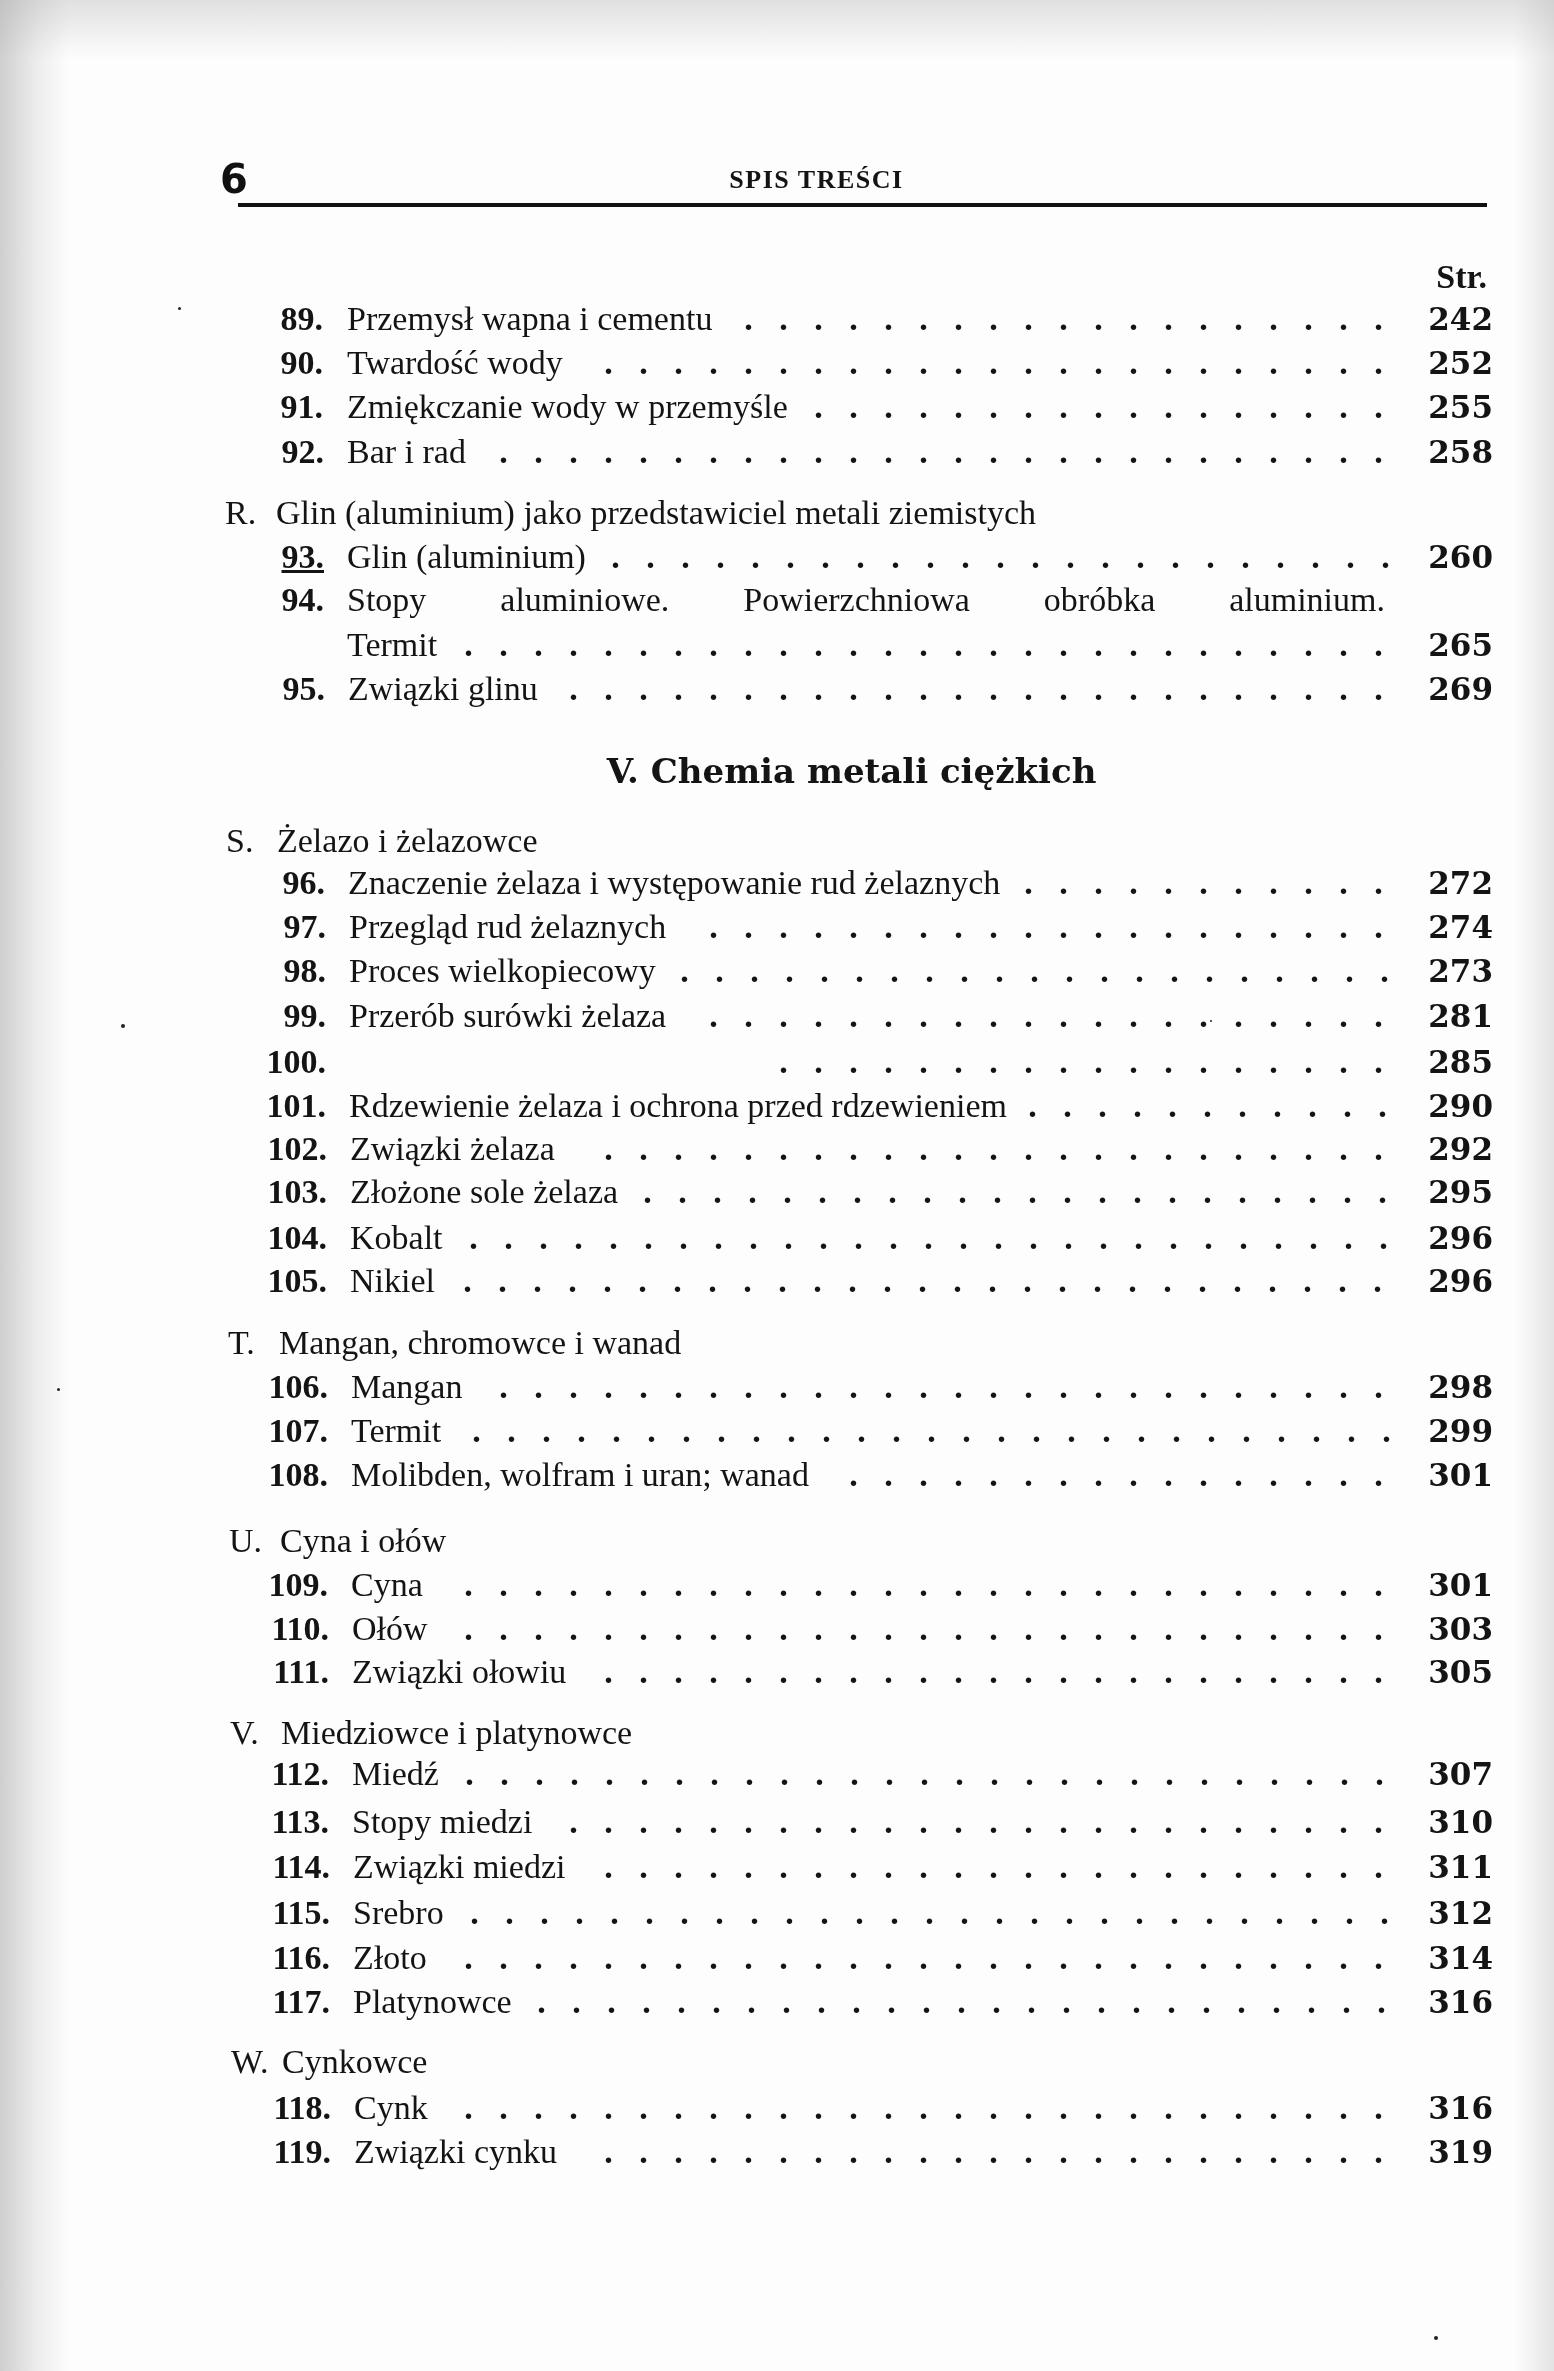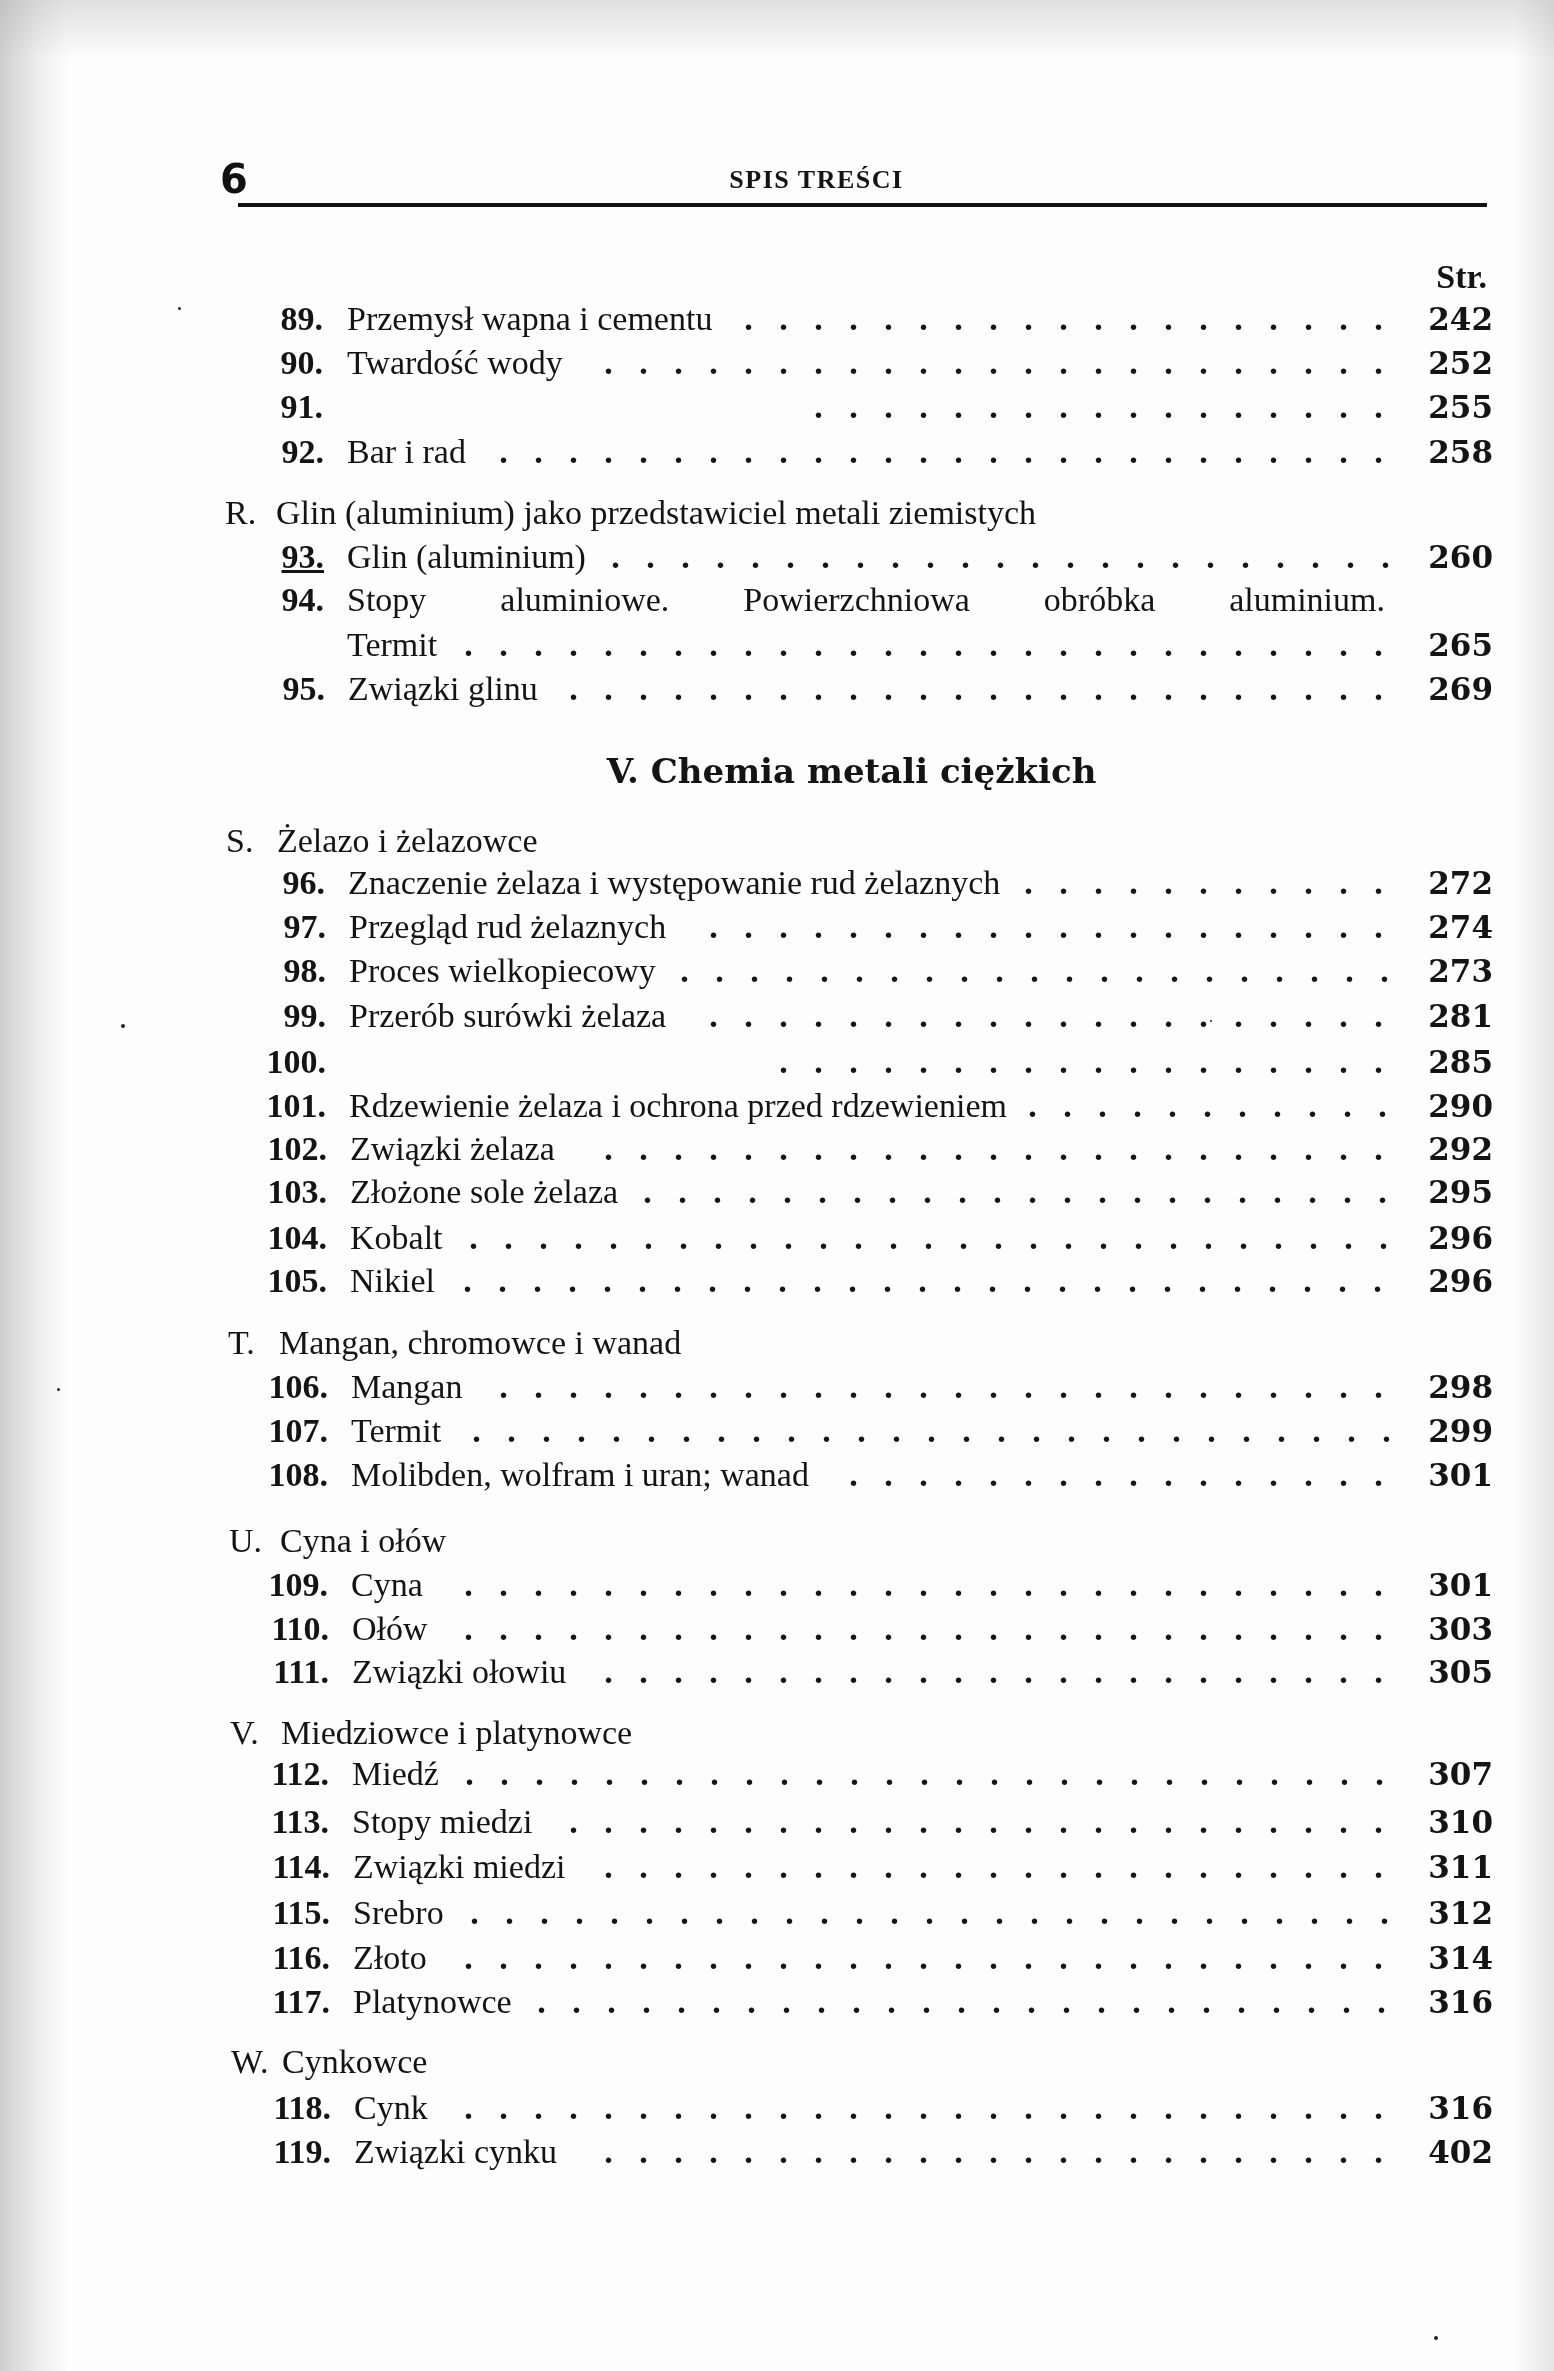--- a/index.html
+++ b/index.html
@@ -86,20 +86,21 @@
       <span class="entry-page" style="left: 1414px;">242</span>
     </div>
     <div class="row" style="top: 343px; left: 0px; width: 1554px;">
       <span class="entry-num" style="left: 224px;">90.</span>
       <span class="entry-title" style="left: 347px; text-align: center;">Twardość wody</span>
       <span class="leader" style="left: 574px; width: 822px;"><span class="dot">.</span><span class="dot">.</span><span class="dot">.</span><span class="dot">.</span><span class="dot">.</span><span class="dot">.</span><span class="dot">.</span><span class="dot">.</span><span class="dot">.</span><span class="dot">.</span><span class="dot">.</span><span class="dot">.</span><span class="dot">.</span><span class="dot">.</span><span class="dot">.</span><span class="dot">.</span><span class="dot">.</span><span class="dot">.</span><span class="dot">.</span><span class="dot">.</span><span class="dot">.</span><span class="dot">.</span><span class="dot">.</span></span>
       <span class="entry-page" style="left: 1414px;">252</span>
     </div>
     <div class="row" style="top: 387px; left: 0px; width: 1554px;">
       <span class="entry-num" style="left: 224px;">91.</span>
+      <span class="entry-title" style="left: 347px;">Zmiękczanie wody w przemyśle</span>
       <span class="leader" style="left: 797px; width: 599px;"><span class="dot">.</span><span class="dot">.</span><span class="dot">.</span><span class="dot">.</span><span class="dot">.</span><span class="dot">.</span><span class="dot">.</span><span class="dot">.</span><span class="dot">.</span><span class="dot">.</span><span class="dot">.</span><span class="dot">.</span><span class="dot">.</span><span class="dot">.</span><span class="dot">.</span><span class="dot">.</span><span class="dot">.</span></span>
       <span class="entry-page" style="left: 1414px;">255</span>
     </div>
     <div class="row" style="top: 432px; left: 0px; width: 1554px;">
       <span class="entry-num" style="left: 225px;">92.</span>
       <span class="entry-title" style="left: 347px;">Bar i rad</span>
       <span class="leader" style="left: 479px; width: 917px;"><span class="dot">.</span><span class="dot">.</span><span class="dot">.</span><span class="dot">.</span><span class="dot">.</span><span class="dot">.</span><span class="dot">.</span><span class="dot">.</span><span class="dot">.</span><span class="dot">.</span><span class="dot">.</span><span class="dot">.</span><span class="dot">.</span><span class="dot">.</span><span class="dot">.</span><span class="dot">.</span><span class="dot">.</span><span class="dot">.</span><span class="dot">.</span><span class="dot">.</span><span class="dot">.</span><span class="dot">.</span><span class="dot">.</span><span class="dot">.</span><span class="dot">.</span><span class="dot">.</span></span>
       <span class="entry-page" style="left: 1414px;">258</span>
     </div>
     <div class="row" style="top: 493px; left: 0px; width: 1554px;">
@@ -282,21 +283,21 @@
     <div class="row" style="top: 2088px; left: 0px; width: 1554px;">
       <span class="entry-num" style="left: 232px;">118.</span>
       <span class="entry-title" style="left: 354px;">Cynk</span>
       <span class="leader" style="left: 441px; width: 955px;"><span class="dot">.</span><span class="dot">.</span><span class="dot">.</span><span class="dot">.</span><span class="dot">.</span><span class="dot">.</span><span class="dot">.</span><span class="dot">.</span><span class="dot">.</span><span class="dot">.</span><span class="dot">.</span><span class="dot">.</span><span class="dot">.</span><span class="dot">.</span><span class="dot">.</span><span class="dot">.</span><span class="dot">.</span><span class="dot">.</span><span class="dot">.</span><span class="dot">.</span><span class="dot">.</span><span class="dot">.</span><span class="dot">.</span><span class="dot">.</span><span class="dot">.</span><span class="dot">.</span><span class="dot">.</span></span>
       <span class="entry-page" style="left: 1414px;">316</span>
     </div>
     <div class="row" style="top: 2132px; left: 0px; width: 1554px;">
       <span class="entry-num" style="left: 232px;">119.</span>
       <span class="entry-title" style="left: 354px;">Związki cynku</span>
       <span class="leader" style="left: 569px; width: 827px;"><span class="dot">.</span><span class="dot">.</span><span class="dot">.</span><span class="dot">.</span><span class="dot">.</span><span class="dot">.</span><span class="dot">.</span><span class="dot">.</span><span class="dot">.</span><span class="dot">.</span><span class="dot">.</span><span class="dot">.</span><span class="dot">.</span><span class="dot">.</span><span class="dot">.</span><span class="dot">.</span><span class="dot">.</span><span class="dot">.</span><span class="dot">.</span><span class="dot">.</span><span class="dot">.</span><span class="dot">.</span><span class="dot">.</span></span>
-      <span class="entry-page" style="left: 1414px;">402</span>
+      <span class="entry-page" style="left: 1414px;">319</span>
     </div>
   </div>
 
 <div class="speck" style="left: 121px; top: 1024px; width: 4px; height: 4px;"></div>
 <div class="speck" style="left: 57px; top: 1388px; width: 3px; height: 3px;"></div>
 <div class="speck" style="left: 1434px; top: 2336px; width: 4px; height: 4px;"></div>
 <div class="speck" style="left: 1210px; top: 1020px; width: 2px; height: 2px;"></div>
 <div class="speck" style="left: 178px; top: 307px; width: 3px; height: 3px;"></div>
 
 

